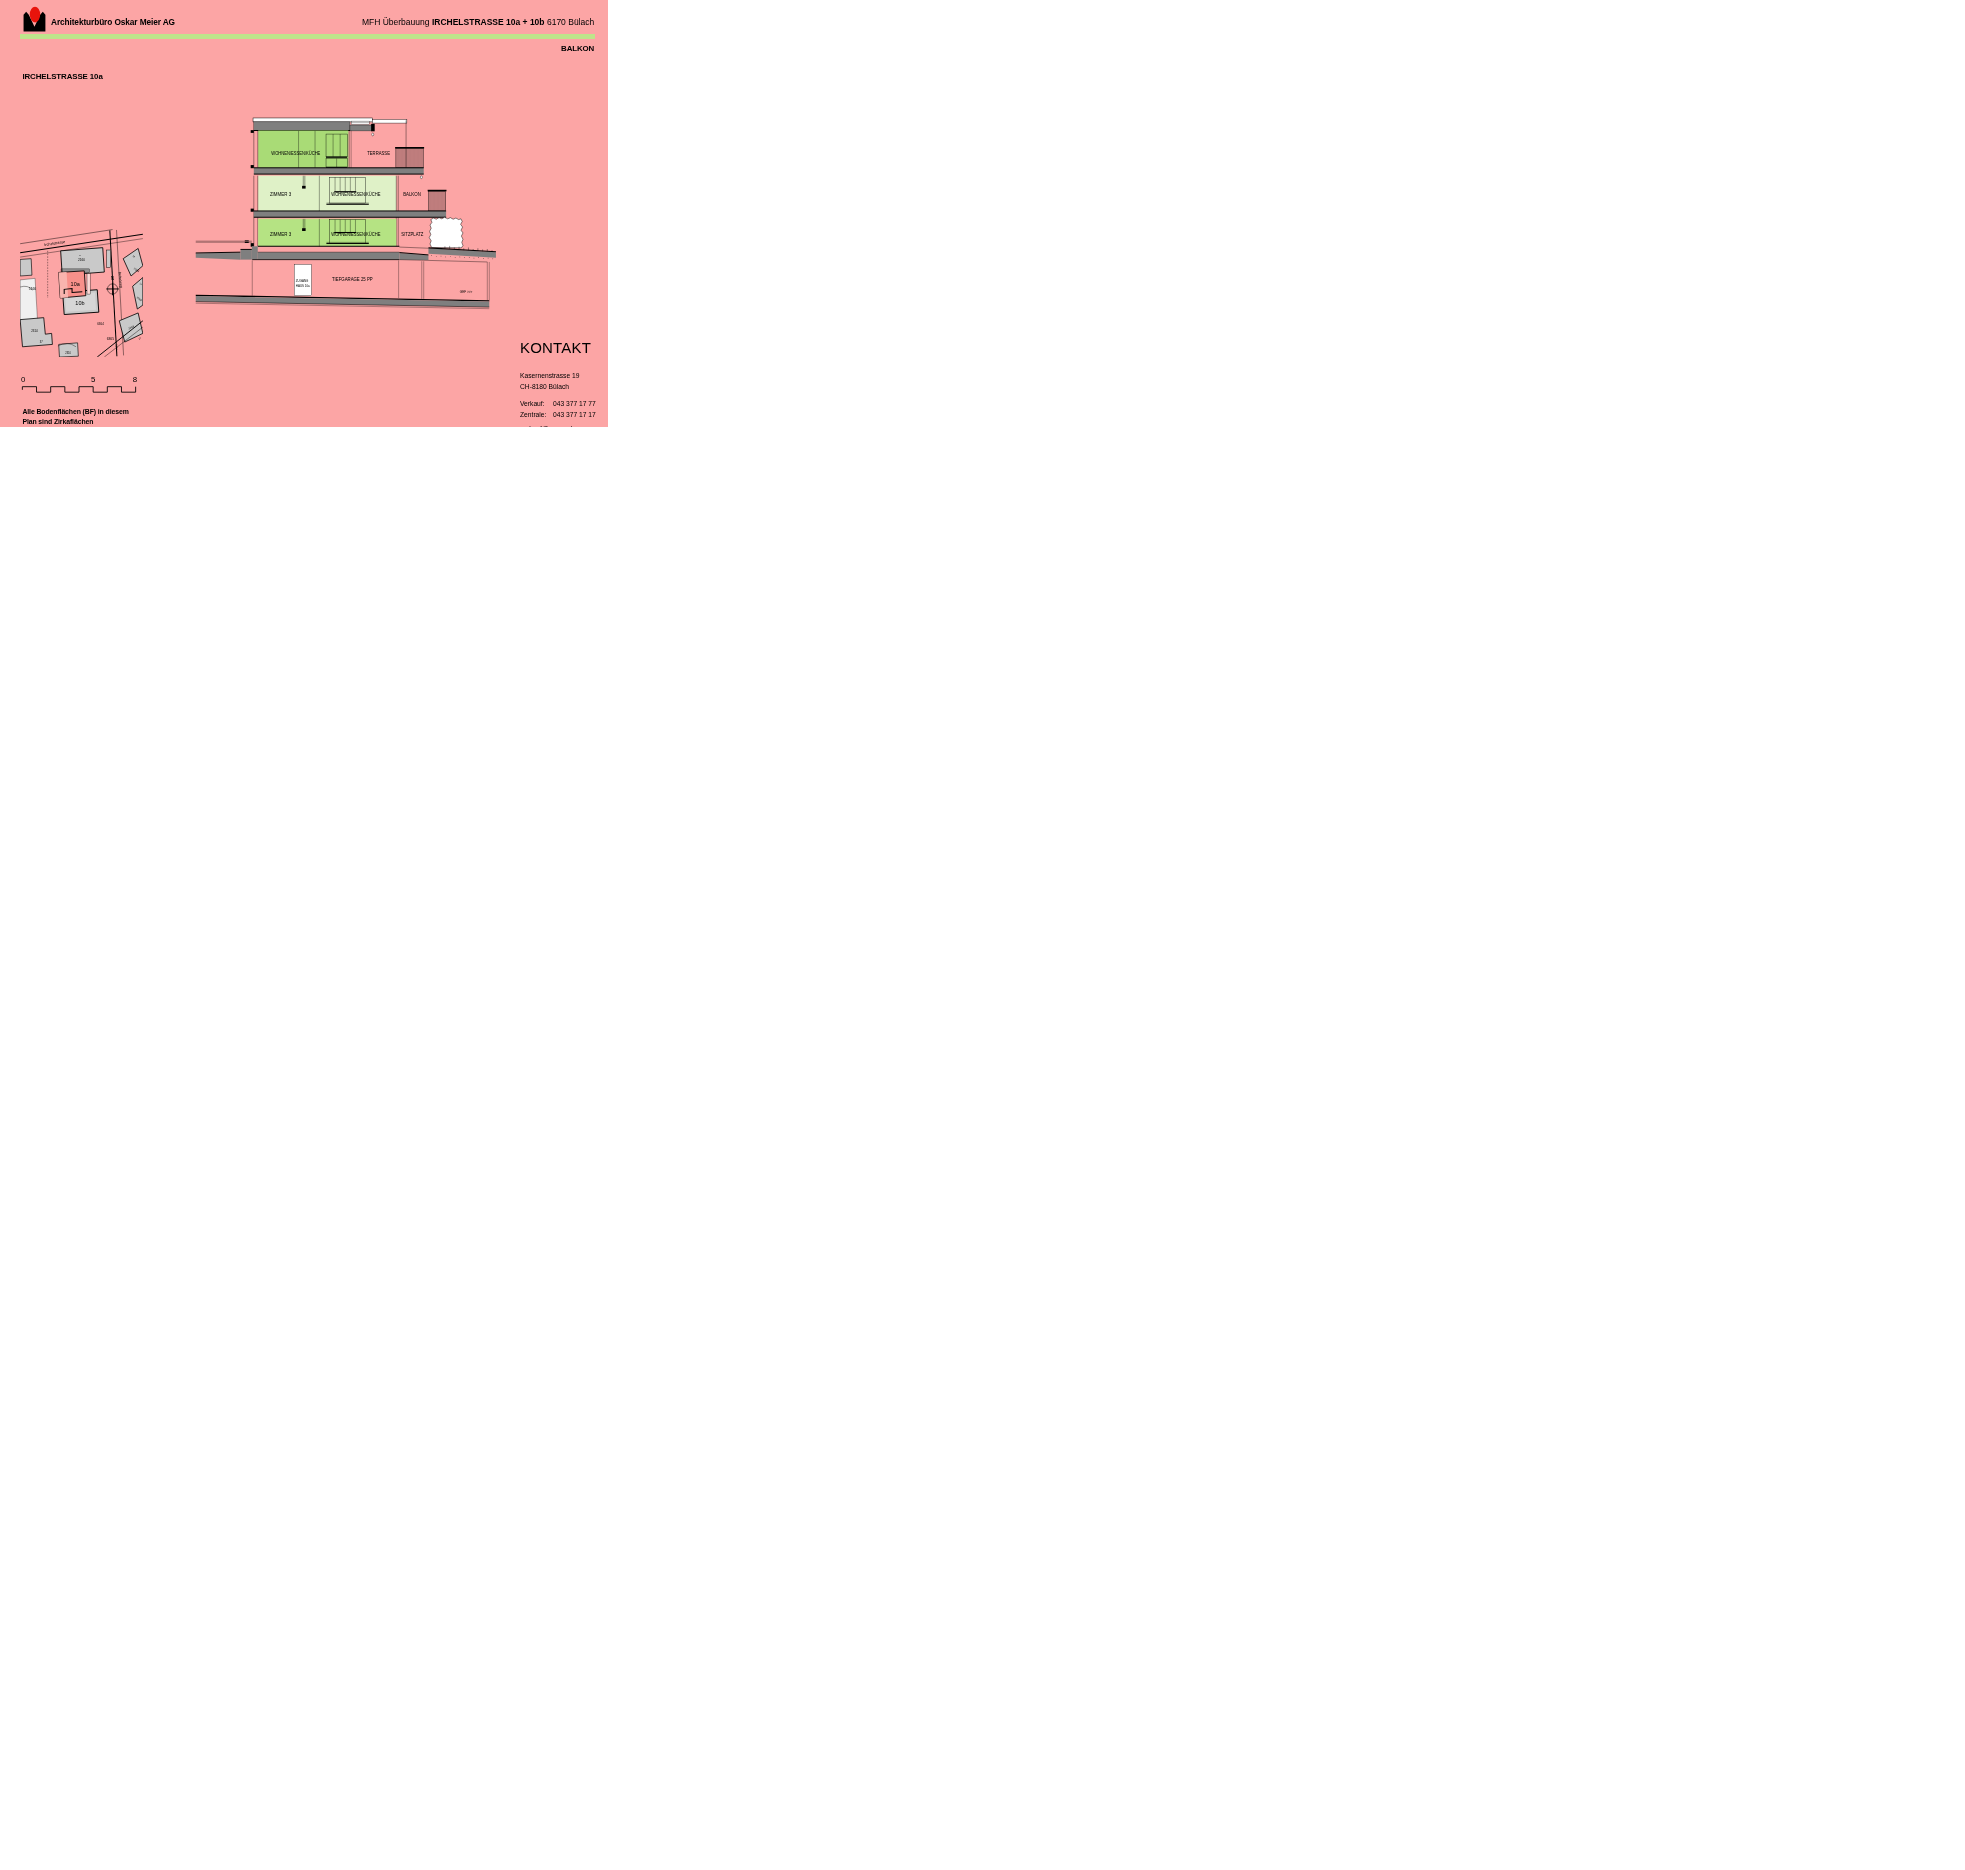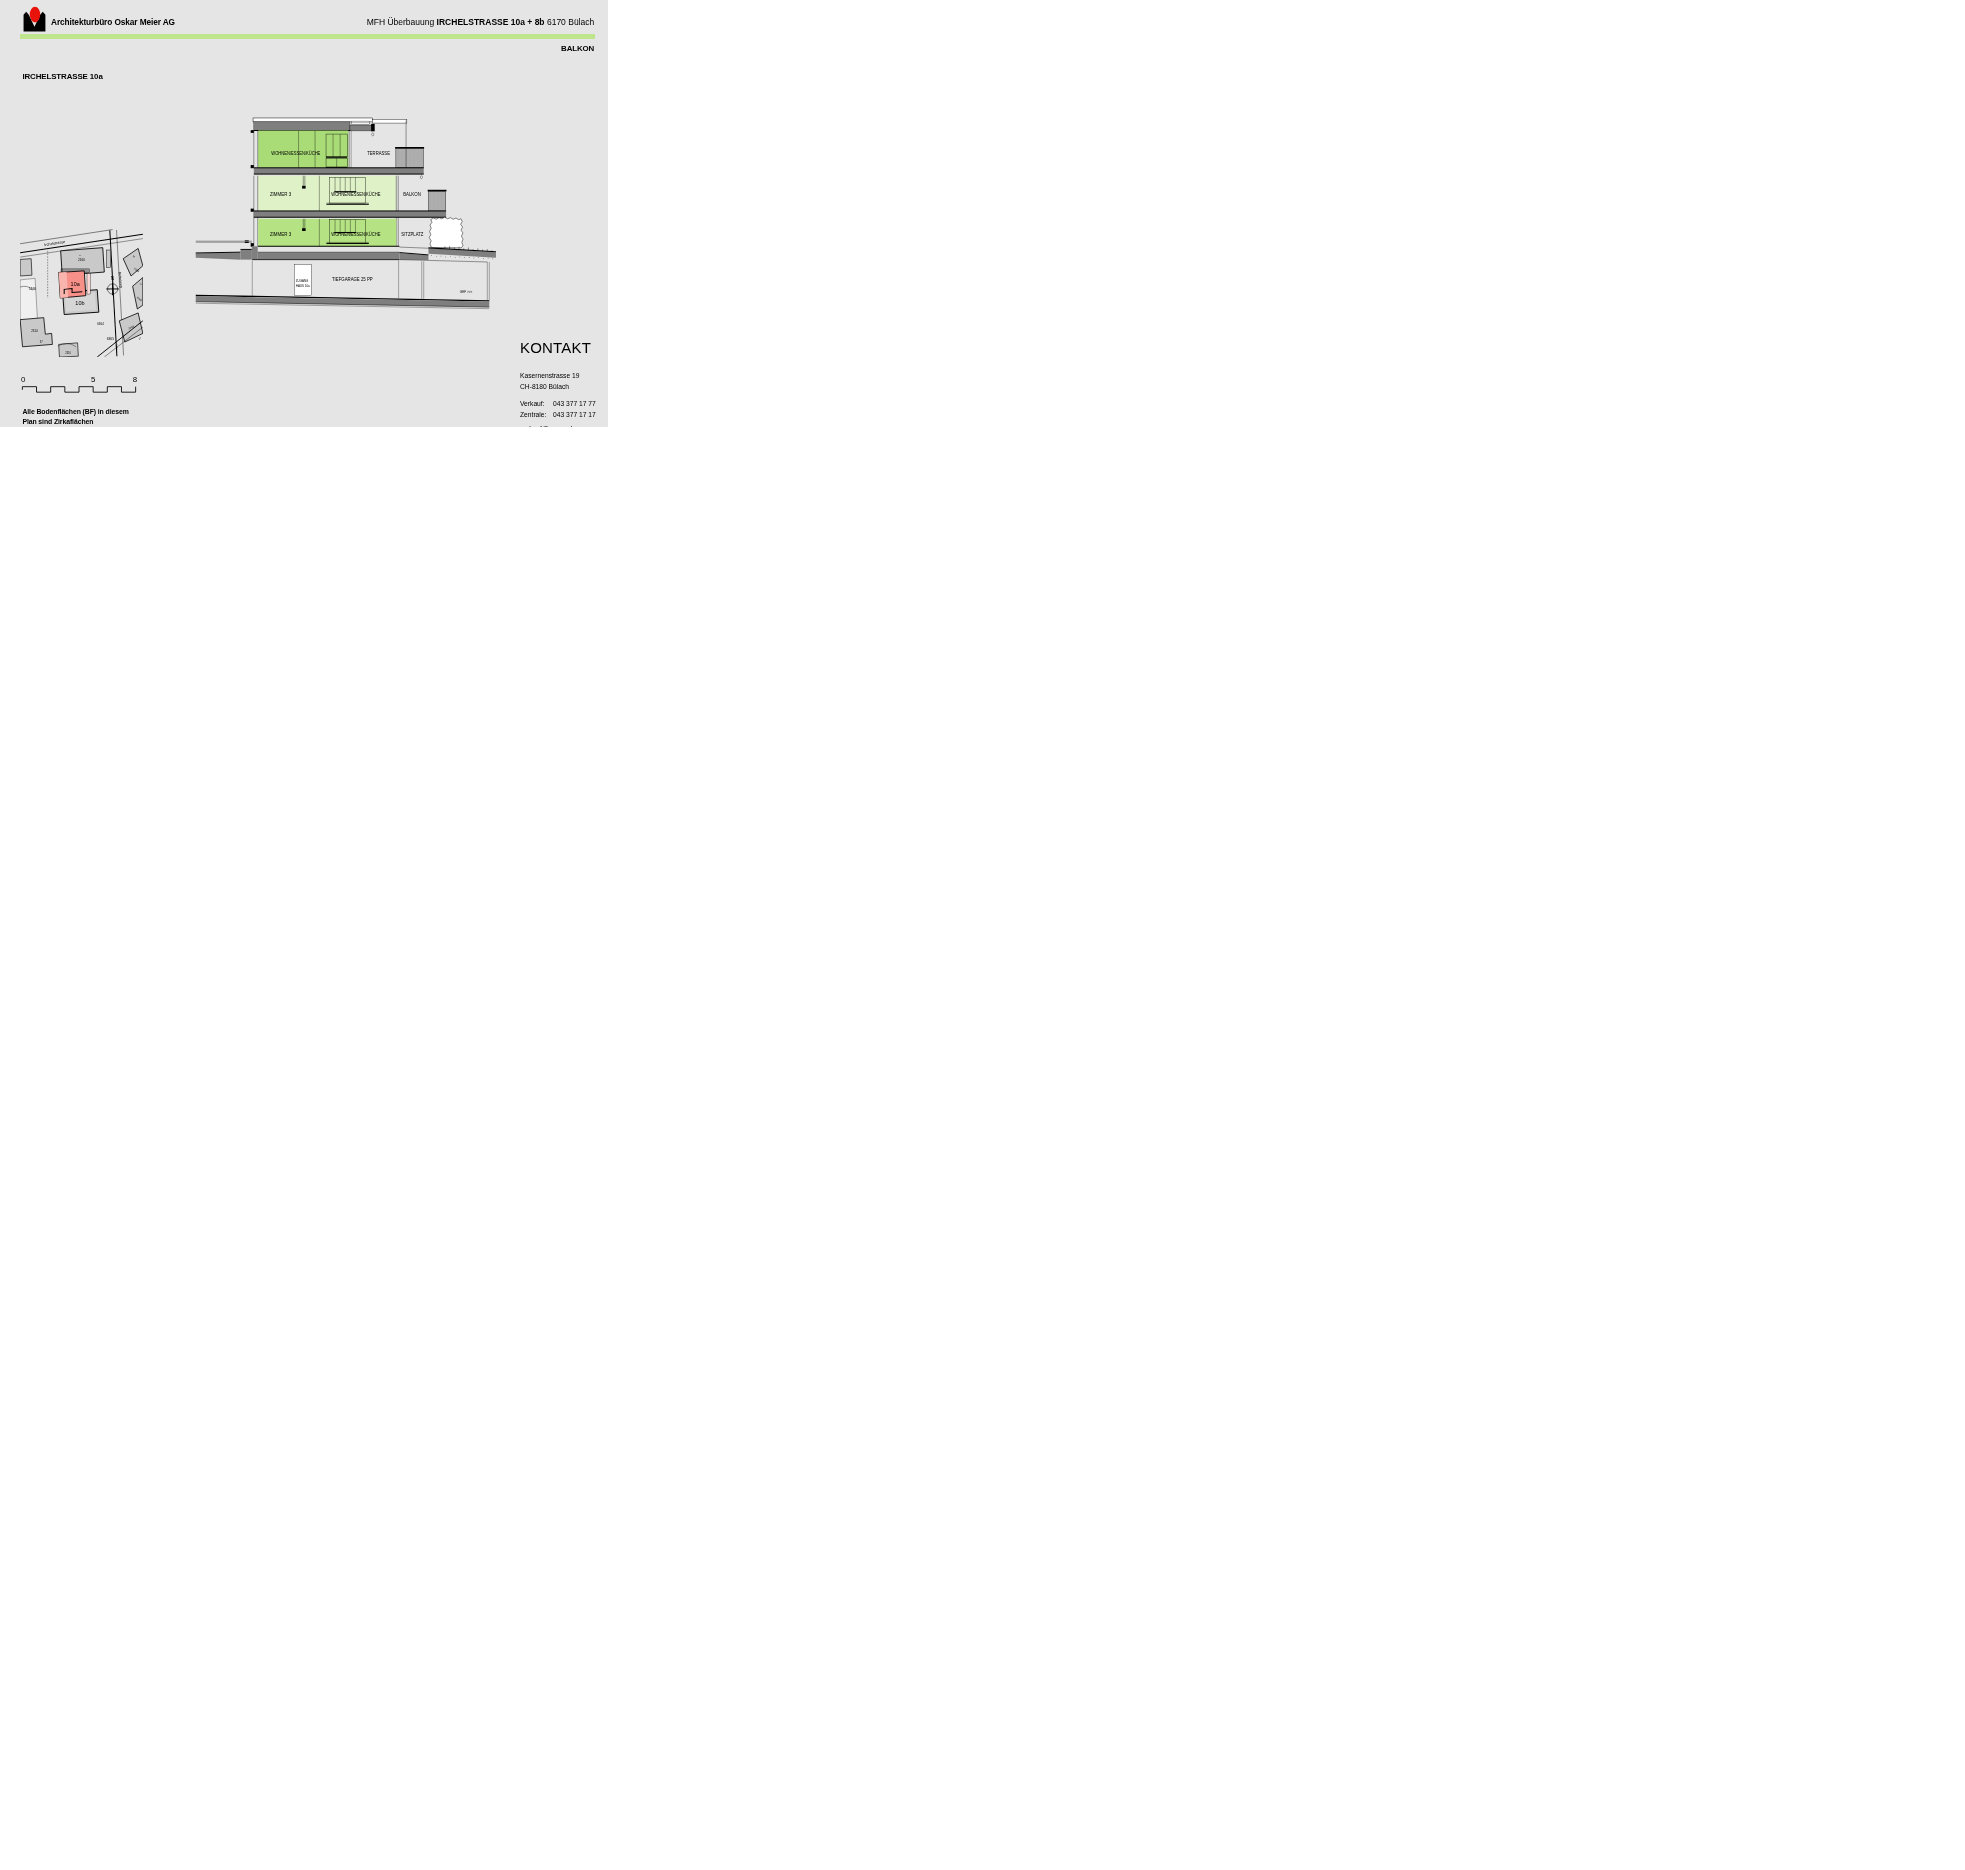--- a/index.html
+++ b/index.html
@@ -1,16 +1,16 @@
 <!DOCTYPE html>
 <html style="font-size:6.3px"><head>
 <meta charset="utf-8">
 <style>
   html,body{margin:0;padding:0;background:#ffffff;}
-  .sheet{position:relative;width:608px;height:427px;background:#e5e5e5;overflow:hidden;
+  .sheet{position:relative;width:608px;height:427px;background:#fca5a5;overflow:hidden;
          font-family:"Liberation Sans",sans-serif;color:#000;}
   
   .logo{position:absolute;left:21.6px;top:3.1px;width:26px;height:32px;}
   .company{position:absolute;left:51px;top:17.3px;font-size:8.3px;font-weight:bold;letter-spacing:-0.1px;}
   .proj-title{position:absolute;right:13.8px;top:17.3px;font-size:8.5px;white-space:nowrap;}
   .proj-title .b{font-weight:bold;margin:0 2.4px;}
   .greenband{position:absolute;left:19.7px;top:34px;width:575px;height:4.7px;background:#bee58b;}
   .sub-left{position:absolute;left:22.4px;top:44px;font-size:7.9px;font-weight:bold;letter-spacing:-0.1px;margin-top:28px;}
   .sub-right{position:absolute;right:13.8px;top:44px;font-size:7.9px;font-weight:bold;letter-spacing:-0.1px;}
   
@@ -33,21 +33,21 @@
 <body>
 
 <div class="sheet">
 
   <svg class="logo" viewBox="0 0 100 100">
     <path d="M6,98 L6,34 L16,22 L26,34 L48,80 L70,34 L80,22 L90,34 L90,98 Z" fill="#000"></path>
     <ellipse cx="50" cy="33" rx="20" ry="30" fill="#e8140c"></ellipse>
   </svg>
   <div class="company">Architekturbüro Oskar Meier AG</div>
   <div class="proj-title">
-    <span>MFH Überbauung</span><span class="b">IRCHELSTRASSE 10a + 8b</span><span>6170 Bülach</span>
+    <span>MFH Überbauung</span><span class="b">IRCHELSTRASSE 10a + 10b</span><span>6170 Bülach</span>
   </div>
   <div class="greenband"></div>
   <div class="sub-left">IRCHELSTRASSE 10a</div>
   <div class="sub-right">BALKON</div>
 
   <svg class="section-svg" width="310" height="197" viewBox="490 295 790 500">
     <defs>
       <pattern id="hatchv" width="3.4" height="8" patternUnits="userSpaceOnUse">
         <path d="M1.7,0 V8" stroke="#000" stroke-width="0.9"></path>
       </pattern>

